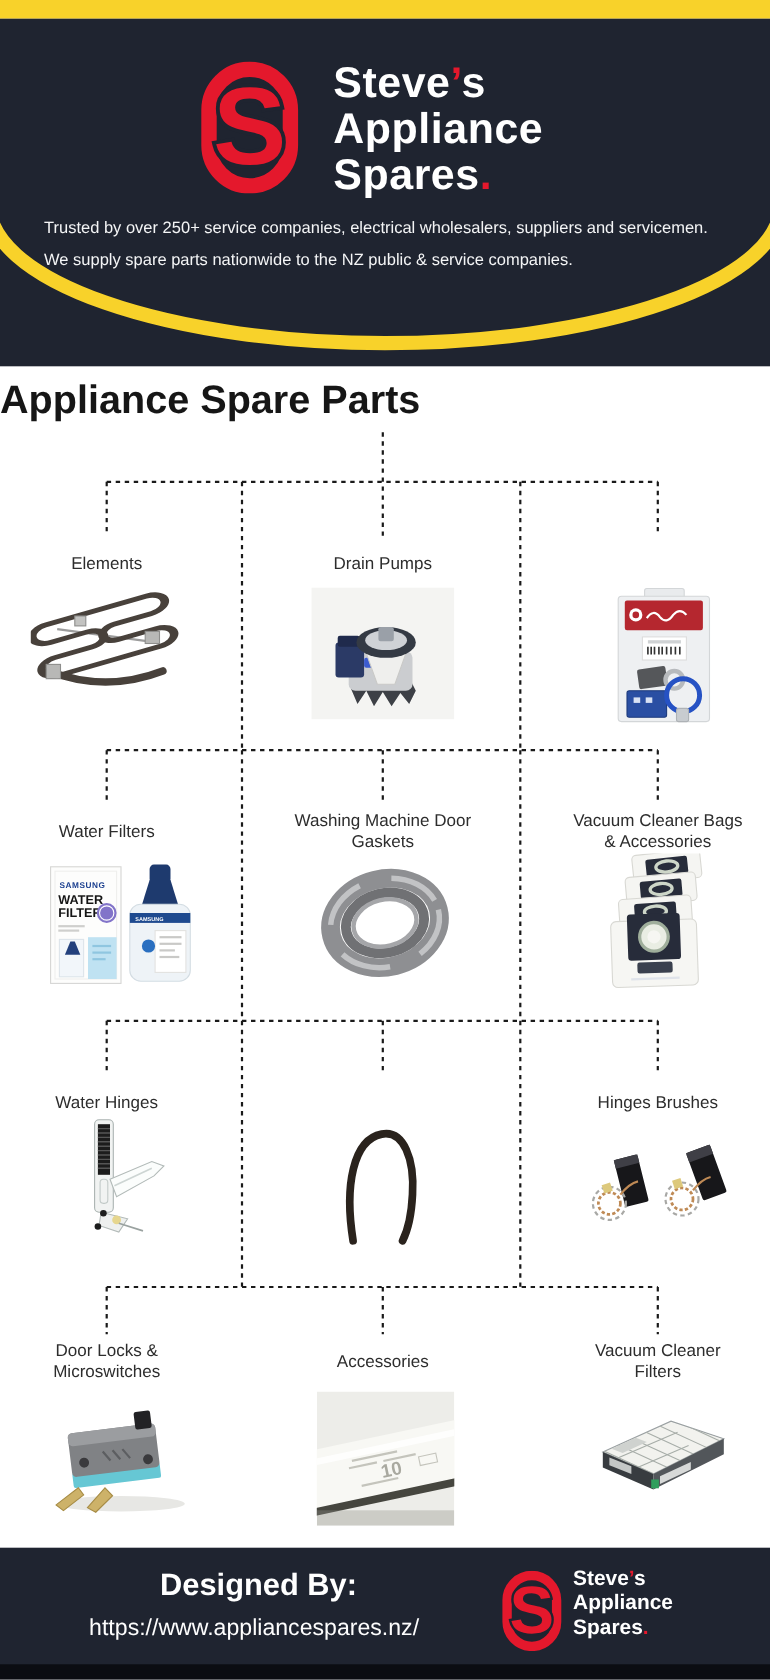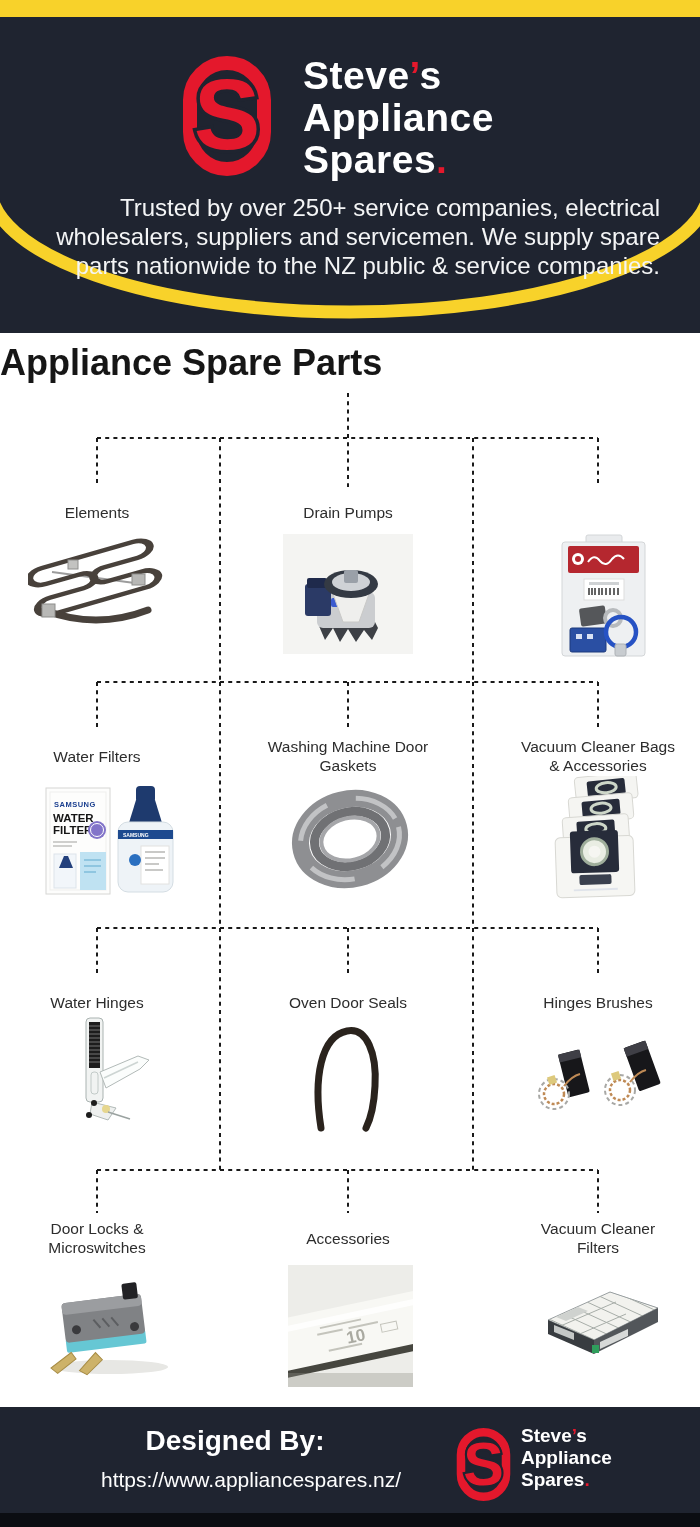--- a/index.html
+++ b/index.html
@@ -7,39 +7,39 @@
         font-family:"Liberation Sans","DejaVu Sans",sans-serif;overflow:hidden;}
   
   .topbar{position:absolute;top:0;left:0;width:700px;height:17px;background:var(--accent-yellow,#F8D22A);}
   .header{position:absolute;top:17px;left:0;width:700px;height:316px;background:var(--header-bg,#1F2430);}
   .swoosh{position:absolute;top:0;left:0;}
   .logo-badge{position:absolute;}
   .brand{position:absolute;color:#fff;font-weight:700;}
   .brand .ln{display:block;}
   .brand-header{left:303px;top:38px;font-size:39px;line-height:42px;letter-spacing:.5px;}
   .red{color:var(--accent-red,#E4182C);}
-  .tagline{position:absolute;top:176px;left:40px;width:620px;text-align:right;color:#f4f5f6;
-           font-size:24px;line-height:29px;font-weight:400;}
+  .tagline{position:absolute;top:176px;left:40px;width:620px;text-align:left;color:#f4f5f6;
+           font-size:15px;line-height:29px;font-weight:400;}
   
   .title{position:absolute;top:340px;left:0;width:700px;text-align:left;color:#161616;
          font-size:36px;line-height:46px;font-weight:700;}
   .connector-svg{position:absolute;top:0;left:0;pointer-events:none;}
   .connector-svg path{stroke:var(--connector,#1a1a1a);}
   .cat-label{position:absolute;display:flex;align-items:center;justify-content:center;
              text-align:center;color:#2d2d2d;font-size:15.5px;line-height:19px;
              white-space:pre-line;height:46px;}
   .c1{left:7px;width:180px;} .c2{left:238px;width:220px;} .c3{left:508px;width:180px;}
   .r1{top:489px;} .r2{top:733px;} .r3{top:979px;} .r4{top:1215px;}
   .prod{position:absolute;}
   
   .footer{position:absolute;top:1407px;left:0;width:700px;height:120px;background:var(--header-bg,#1F2430);}
   .footer-bottom{position:absolute;left:0;bottom:0;width:700px;height:14px;background:var(--footer-bottom-bar,#0B0D12);}
   .designed{position:absolute;top:1423px;left:20px;width:430px;text-align:center;color:#fff;
             font-weight:700;font-size:28px;line-height:36px;}
-  .site-url{position:absolute;top:1466px;left:36px;width:430px;text-align:center;color:#fdfdfd;
+  .site-url{position:absolute;top:1466px;left:16px;width:430px;text-align:center;color:#fdfdfd;
             font-weight:400;font-size:21px;line-height:28px;text-decoration:none;}
   .brand-footer{left:521px;top:1425px;font-size:19px;line-height:22px;}
   svg text{font-family:"Liberation Sans","DejaVu Sans",sans-serif;}
 </style>
 </head>
 <body>
 
 <div class="page">
 
   <div class="topbar"></div>
@@ -77,21 +77,20 @@
   </svg>
 
   <div class="cat-label c1 r1">Elements</div>
   <div class="cat-label c2 r1">Drain Pumps</div>
   <div class="cat-label c1 r2">Water Filters</div>
   <div class="cat-label c2 r2">Washing Machine Door
 Gaskets</div>
   <div class="cat-label c3 r2">Vacuum Cleaner Bags
 &amp; Accessories</div>
   <div class="cat-label c1 r3">Water Hinges</div>
-  <div class="cat-label c2 r3">Oven Door Seals</div>
   <div class="cat-label c3 r3">Hinges Brushes</div>
   <div class="cat-label c1 r4">Door Locks &amp;
 Microswitches</div>
   <div class="cat-label c2 r4">Accessories</div>
   <div class="cat-label c3 r4">Vacuum Cleaner
 Filters</div>
 
   <svg class="prod" style="left:28px;top:522px" width="140" height="118" viewBox="0 0 140 118">
     <line x1="24" y1="50" x2="114" y2="62" stroke="#9c9c9c" stroke-width="2"></line>
     <g transform="translate(70,54) rotate(-16) scale(1,0.55)" fill="none" stroke="#48413b" stroke-width="8" stroke-linejoin="round" stroke-linecap="round">

